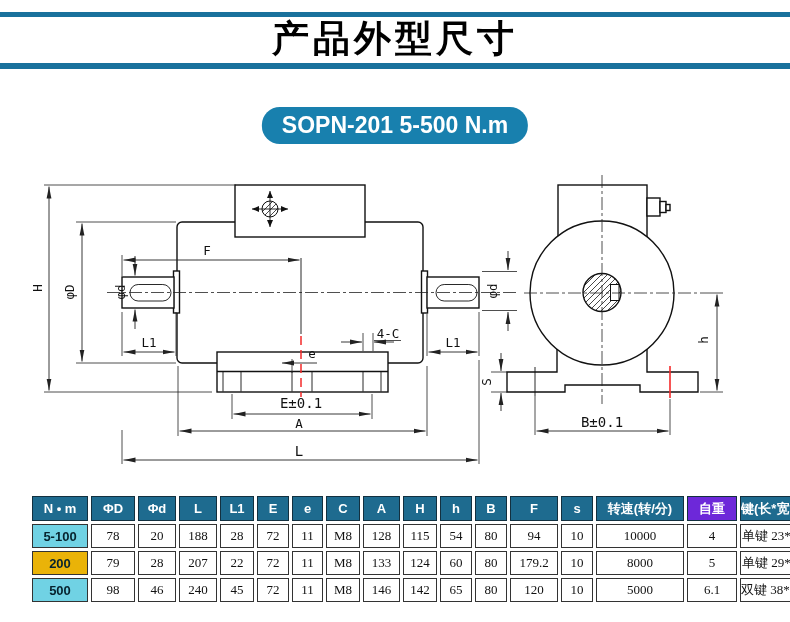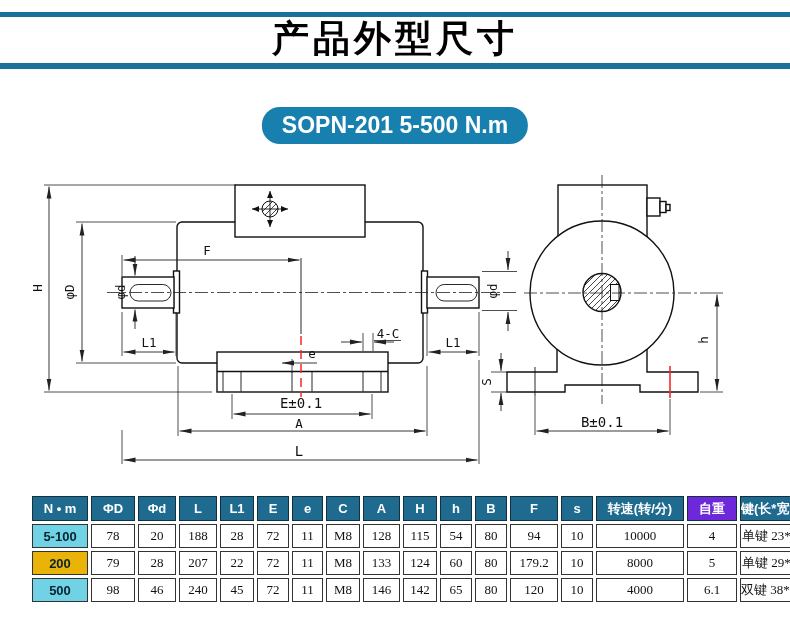--- a/index.html
+++ b/index.html
@@ -273,20 +273,20 @@
           <td>45</td>
           <td>72</td>
           <td>11</td>
           <td>M8</td>
           <td>146</td>
           <td>142</td>
           <td>65</td>
           <td>80</td>
           <td>120</td>
           <td>10</td>
-          <td>4000</td>
+          <td>5000</td>
           <td>6.1</td>
           <td>双键 38*10*8</td>
         </tr>
       </tbody>
   </table>
 
 </div>
 
 </body></html>

